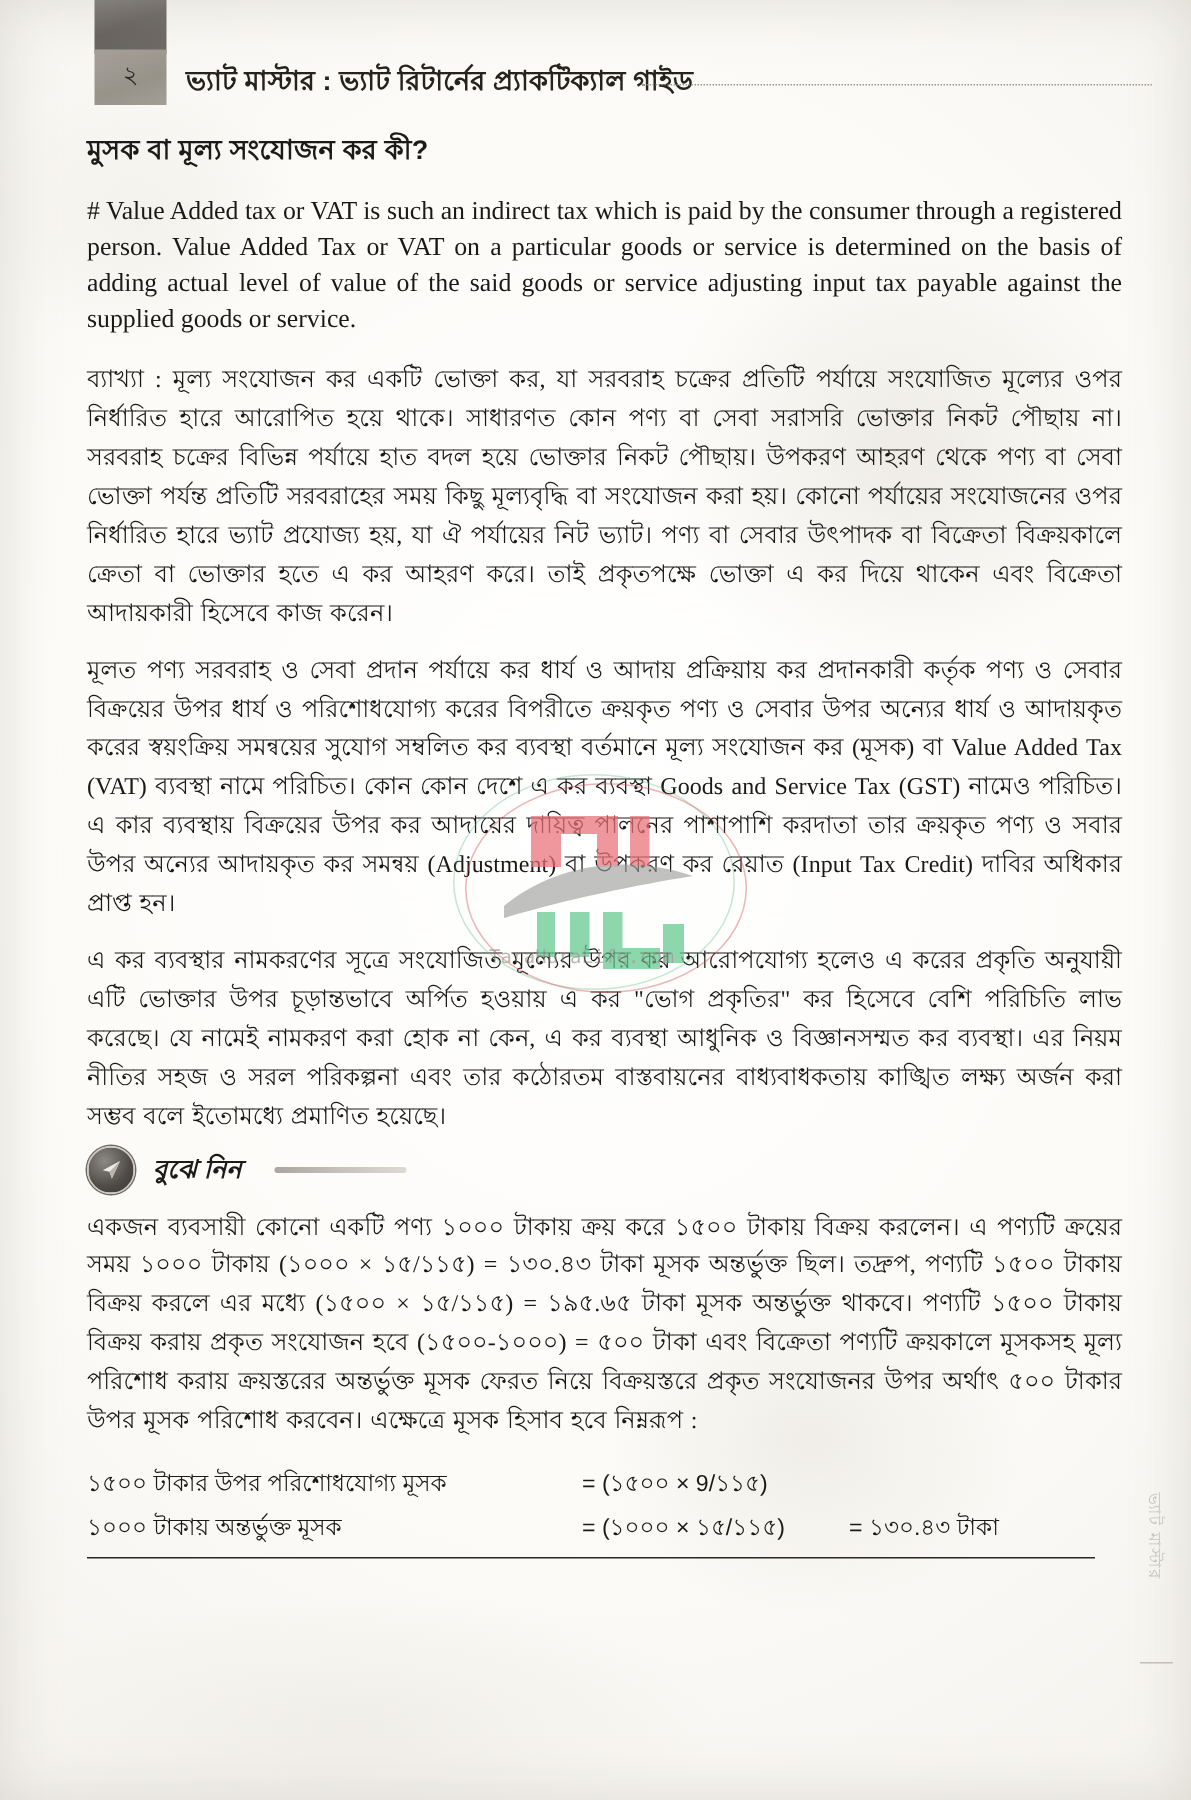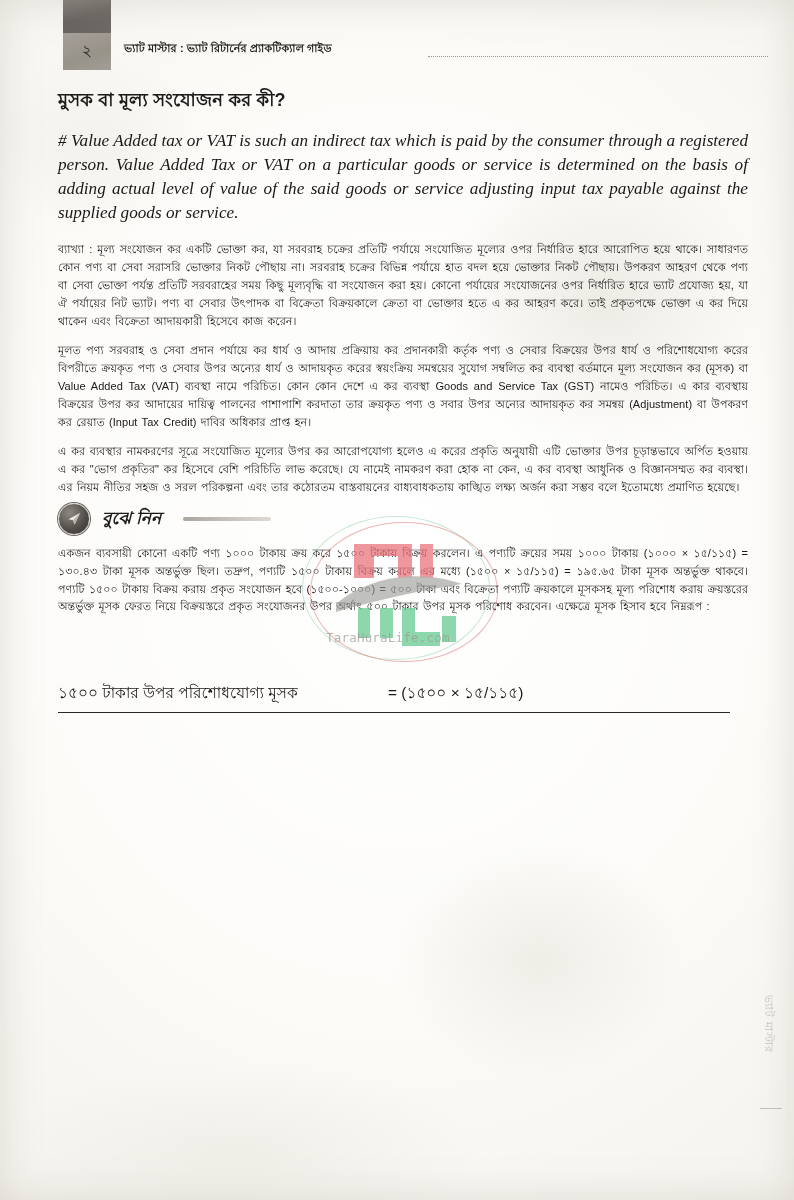--- a/index.html
+++ b/index.html
@@ -65,21 +65,21 @@
     font-family: "Liberation Sans", sans-serif;
     font-size: 16px;
     color: #2c2a28;
     line-height: 1;
     padding-bottom: 2px;
   }
   .hdr-title {
     position: absolute;
     left: 124px; top: 40px;
     font-family: "Liberation Sans", sans-serif;
-    font-size: 11px;
+    font-size: 18px;
     font-weight: 700;
     color: #26231f;
     white-space: nowrap;
     letter-spacing: .1px;
   }
   .hdr-dots {
     position: absolute;
     left: 428px; top: 56px;
     width: 340px;
     border-bottom: 1.6px dotted #8b8782;
@@ -105,27 +105,27 @@
 
   p.en {
     margin: 0 0 2px 0;
     font-family: "Liberation Serif", serif;
     font-size: 17.2px;
     line-height: 1.40;
     color: #1b1917;
     text-align: justify;
     text-align-last: left;
   }
-  p.en.justified { text-align: justify; font-style: italic; }
+  p.en.justified { text-align: justify; }
   p.en + p.en { margin-top: 5px; }
 
   p.bn {
     margin: 0 0 3px 0;
-    font-family: Liberation Sans, sans-serif;
-    font-size: 11px;
+    font-family: Liberation Serif, serif;
+    font-size: 16px;
     line-height: 1.62;
     color: #1b1917;
     text-align: justify;
     text-align-last: left;
     letter-spacing: .05px;
     word-spacing: 1.2px;
   }
 
   .para-gap { height: 14px; }
   .para-gap-sm { height: 9px; }
@@ -172,21 +172,21 @@
     font-family: "Liberation Sans", sans-serif;
     font-size: 15.4px;
     color: #1b1917;
   }
   .calc-row {
     display: flex;
     align-items: baseline;
     padding: 3px 0;
     line-height: 1.5;
   }
-  .calc-label { width: 330px; flex: 0 0 330px; margin-top: 48px; }
+  .calc-label { width: 330px; flex: 0 0 330px; }
   .calc-expr  { width: 178px; flex: 0 0 178px; }
   .calc-result { flex: 1 1 auto; }
   .calc-rule {
     border-top: 1.4px solid #2a2724;
     margin: 5px 0 4px 0;
     width: 672px;
   }
   .calc-total { display: flex; align-items: baseline; padding: 3px 0; line-height: 1.5;}
   .calc-total .calc-label { width: 330px; flex: 0 0 330px; }
 
@@ -289,23 +289,28 @@
       <span class="note-label">বুঝে নিন</span>
       <span class="note-rule"></span>
     </div>
 
     <p class="bn">একজন ব্যবসায়ী কোনো একটি পণ্য ১০০০ টাকায় ক্রয় করে ১৫০০ টাকায় বিক্রয় করলেন। এ পণ্যটি ক্রয়ের সময় ১০০০ টাকায় (১০০০ × ১৫/১১৫) = ১৩০.৪৩ টাকা মূসক অন্তর্ভুক্ত ছিল। তদ্রুপ, পণ্যটি ১৫০০ টাকায় বিক্রয় করলে এর মধ্যে (১৫০০ × ১৫/১১৫) = ১৯৫.৬৫ টাকা মূসক অন্তর্ভুক্ত থাকবে। পণ্যটি ১৫০০ টাকায় বিক্রয় করায় প্রকৃত সংযোজন হবে (১৫০০-১০০০) = ৫০০ টাকা এবং বিক্রেতা পণ্যটি ক্রয়কালে মূসকসহ মূল্য পরিশোধ করায় ক্রয়স্তরের অন্তর্ভুক্ত মূসক ফেরত নিয়ে বিক্রয়স্তরে প্রকৃত সংযোজনর উপর অর্থাৎ ৫০০ টাকার উপর মূসক পরিশোধ করবেন। এক্ষেত্রে মূসক হিসাব হবে নিম্নরূপ :</p>
 
     <div class="calc">
 
       <div class="calc-row">
         <span class="calc-label">১৫০০ টাকার উপর পরিশোধযোগ্য মূসক</span>
-        <span class="calc-expr">= (১৫০০ × ১৫/১১৫)</span>
+        <span class="calc-expr">= (১৫০০ × 9/১১৫)</span>
       </div>
 
+      <div class="calc-row">
+        <span class="calc-label">১০০০ টাকায় অন্তর্ভুক্ত মূসক</span>
+        <span class="calc-expr">= (১০০০ × ১৫/১১৫)</span>
+        <span class="calc-result">= ১৩০.৪৩ টাকা</span>
+      </div>
 
       <div class="calc-rule"></div>
 
 
     </div>
 
   </div>
 
   <div class="watermark">
     <div class="wm-ring2"></div>

